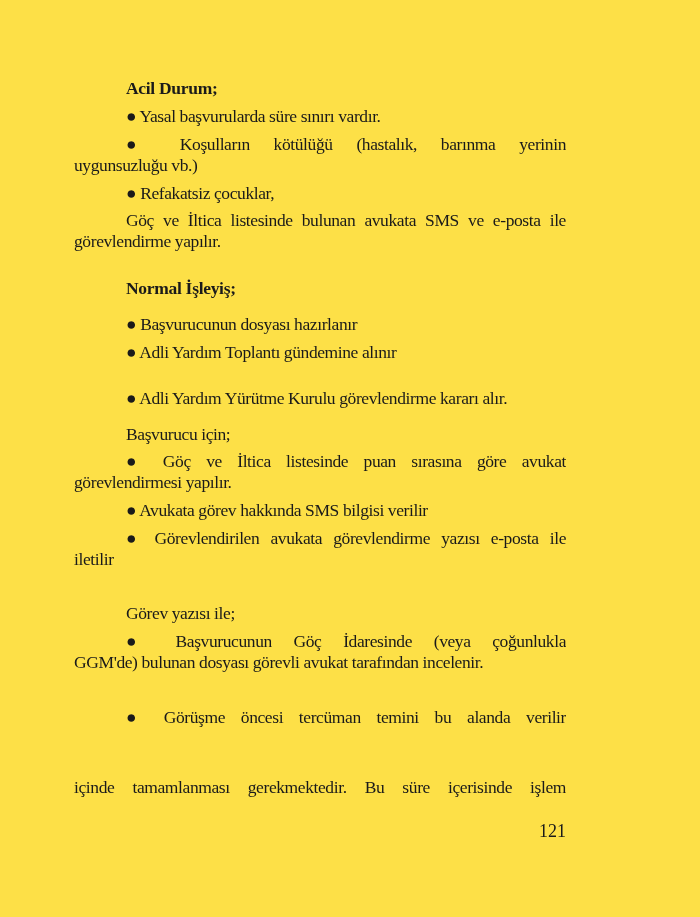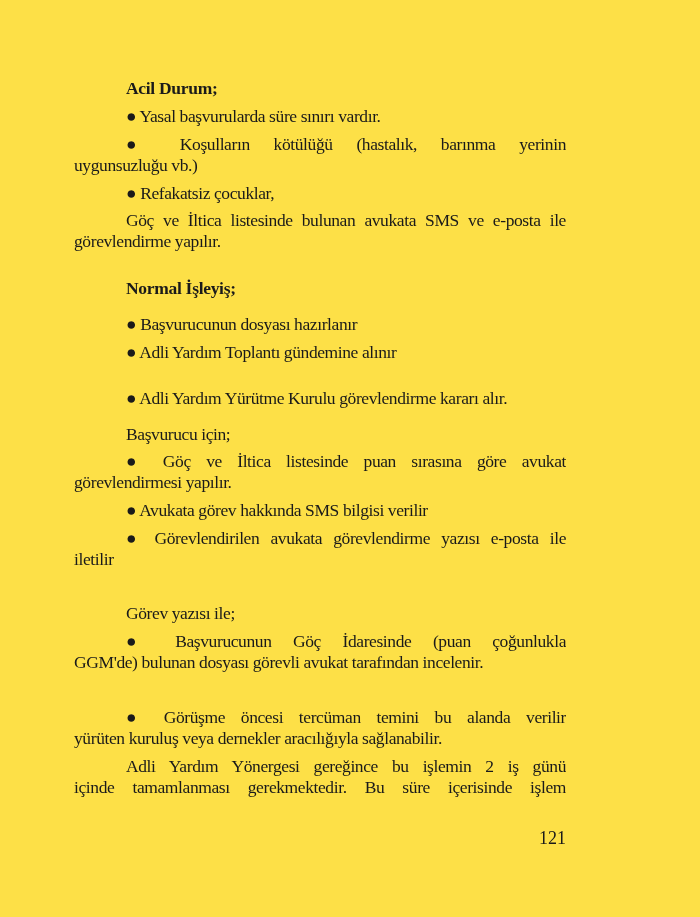--- a/index.html
+++ b/index.html
@@ -15,21 +15,21 @@
       letter-spacing: -0.4px;
     }
     .indent { left: 126px; width: 440px; }
     .justify {
       text-align: justify; text-align-last: justify; white-space: normal;
       height: 21px; overflow: hidden;
     }
     .bold { font-weight: bold; letter-spacing: -0.3px; }
     .pagenum {
       position: absolute; left: 530px; top: 820px; width: 36px;
-      text-align: right; font-size: 18px; line-height: 22px; margin-top: 7px;
+      text-align: right; font-size: 18px; line-height: 22px;
     }
   </style>
 </head>
 <body>
 
 <div class="page">
 
   <div class="line indent bold" style="top:78px">Acil Durum;</div>
   <div class="line indent" style="top:106px">● Yasal başvurularda süre sınırı vardır.</div>
   <div class="line indent justify" style="top:134px">● Koşulların kötülüğü (hastalık, barınma yerinin</div>
@@ -44,21 +44,19 @@
   <div class="line indent" style="top:388px">● Adli Yardım Yürütme Kurulu görevlendirme kararı alır.</div>
 
   <div class="line indent" style="top:424px">Başvurucu için;</div>
   <div class="line indent justify" style="top:451px">● Göç ve İltica listesinde puan sırasına göre avukat</div>
   <div class="line" style="top:472px">görevlendirmesi yapılır.</div>
   <div class="line indent" style="top:500px">● Avukata görev hakkında SMS bilgisi verilir</div>
   <div class="line indent justify" style="top:528px">● Görevlendirilen avukata görevlendirme yazısı e-posta ile</div>
   <div class="line" style="top:549px">iletilir</div>
 
   <div class="line indent" style="top:603px">Görev yazısı ile;</div>
-  <div class="line indent justify" style="top:631px">● Başvurucunun Göç İdaresinde (puan çoğunlukla</div>
+  <div class="line indent justify" style="top:631px">● Başvurucunun Göç İdaresinde (veya çoğunlukla</div>
   <div class="line" style="top:652px">GGM'de) bulunan dosyası görevli avukat tarafından incelenir.</div>
   <div class="line indent justify" style="top:707px">● Görüşme öncesi tercüman temini bu alanda verilir</div>
-  <div class="line" style="top:728px">yürüten kuruluş veya dernekler aracılığıyla sağlanabilir.</div>
-  <div class="line indent justify" style="top:756px">Adli Yardım Yönergesi gereğince bu işlemin 2 iş günü</div>
   <div class="line justify" style="top:777px">içinde tamamlanması gerekmektedir. Bu süre içerisinde işlem</div>
 
   <div class="pagenum">121</div>
 </div>
 
 </body></html>

